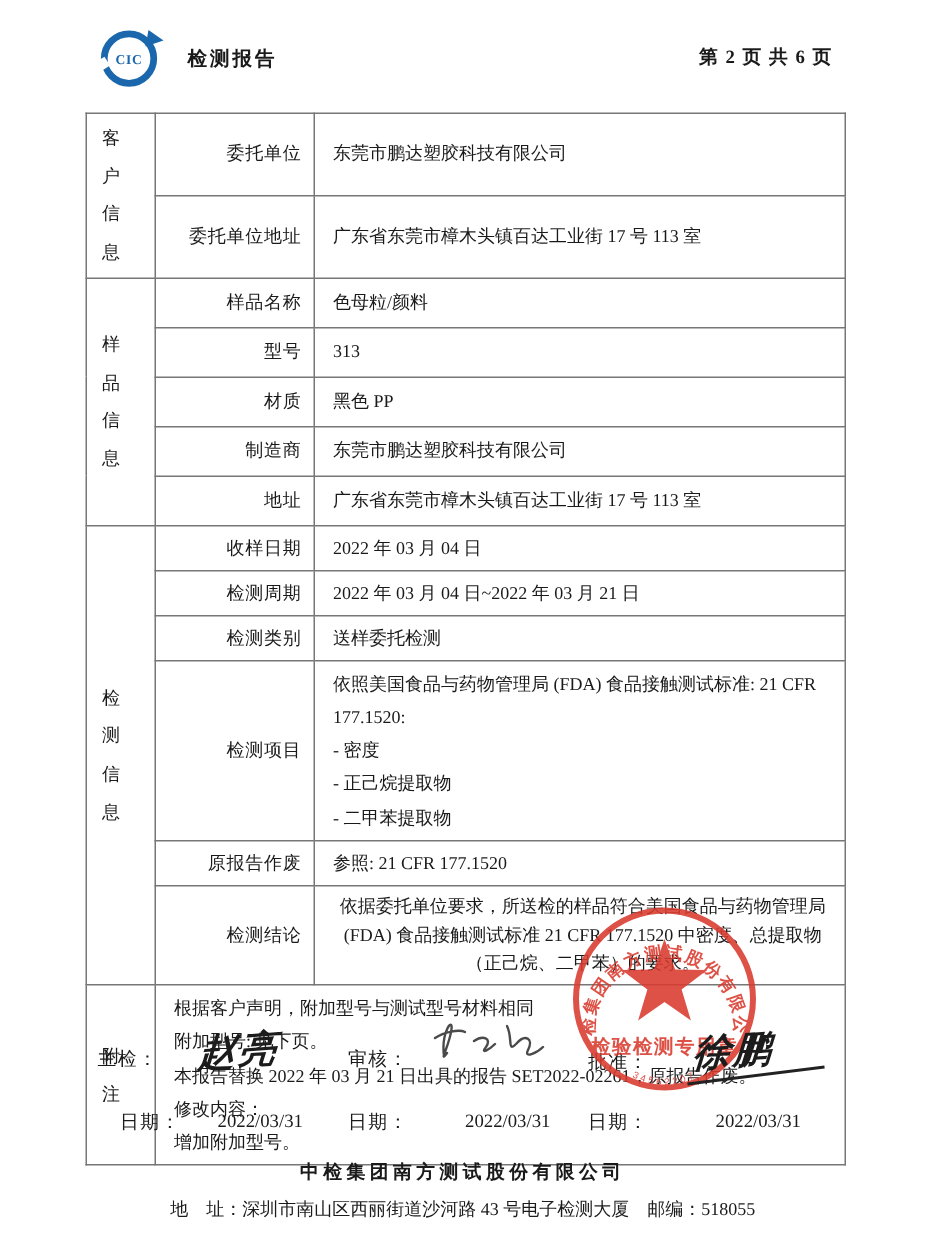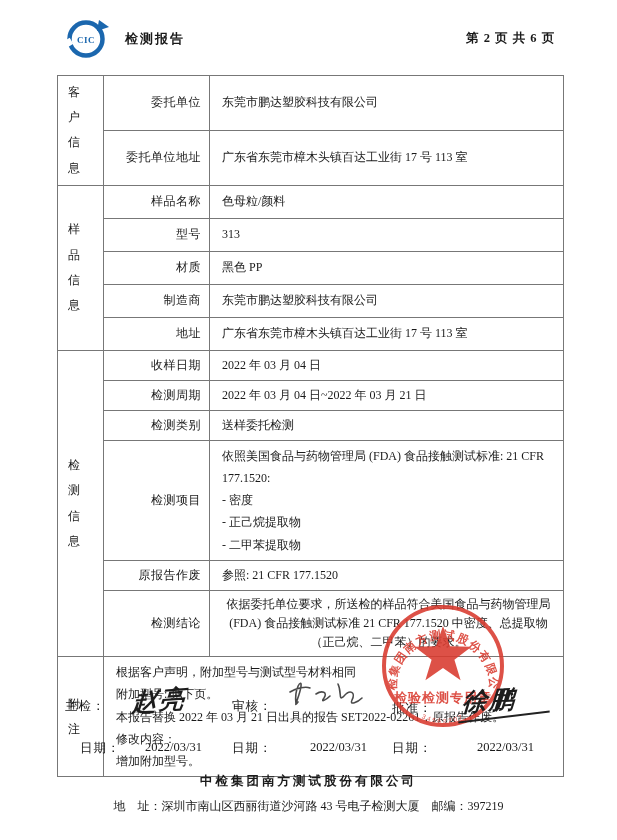--- a/index.html
+++ b/index.html
@@ -170,15 +170,15 @@
         <textPath href="#arcTop" startOffset="50%" text-anchor="middle">中检集团南方测试股份有限公司</textPath>
       </text>
       <text x="67" y="106" text-anchor="middle" font-size="13" font-weight="bold" fill="#d93a2e" letter-spacing="1" font-family="Liberation Serif, DejaVu Serif, serif">检验检测专用章</text>
       <text font-size="6.5" fill="#d93a2e" letter-spacing="2" font-family="Liberation Sans, DejaVu Sans, sans-serif">
         <textPath href="#arcBot" startOffset="50%" text-anchor="middle">34562207</textPath>
       </text>
     </svg>
   </div>
 
   <div class="ft-company">中检集团南方测试股份有限公司</div>
-  <div class="ft-line1">地　址：深圳市南山区西丽街道沙河路 43 号电子检测大厦　邮编：397219</div>
+  <div class="ft-line1">地　址：深圳市南山区西丽街道沙河路 43 号电子检测大厦　邮编：518055</div>
 
 </div>
 
 </body></html>

